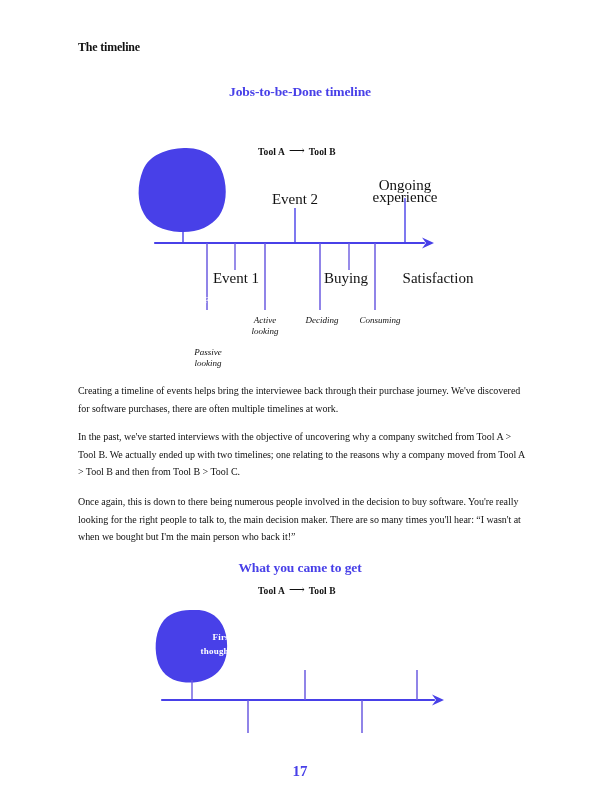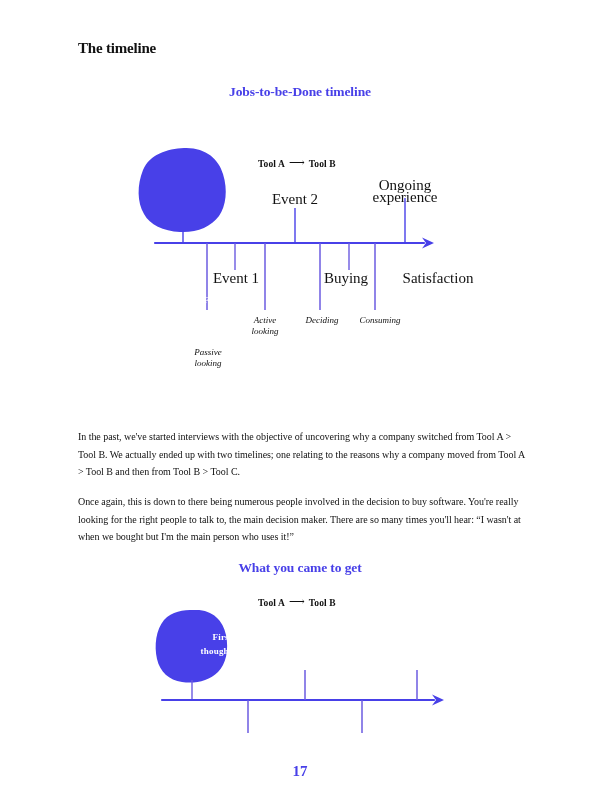--- a/index.html
+++ b/index.html
@@ -21,21 +21,21 @@
     inset: 0;
     width: 600px;
     height: 799px;
   }
 
   
   .section-title {
     position: absolute;
     left: 78px;
     top: 40px;
-    font-size: 15px;
+    font-size: 12px;
     font-weight: bold;
     letter-spacing: -0.2px;
     color: #111111;
   }
 
   .fig-title {
     position: absolute;
     width: 600px;
     left: 0;
     text-align: center;
@@ -47,21 +47,20 @@
   .fig-title.one { top: 84px; }
   .fig-title.two { top: 560px; }
 
   .tool-label {
     position: absolute;
     font-size: 9.5px;
     font-weight: bold;
     color: #111111;
     white-space: nowrap;
     letter-spacing: 0.1px;
-    margin-top: 12px;
   }
   .tool-label .arrow-glyph {
     display: inline-block;
     margin: 0 4px;
     font-weight: normal;
     font-size: 11px;
     transform: translateY(-1px);
   }
 
   
@@ -191,22 +190,23 @@
       <div>looking</div>
     </div>
     <div class="tl-label phase" style="left:242px; top:185px; width:46px;">
       <div>Active</div>
       <div>looking</div>
     </div>
     <div class="tl-label phase" style="left:294px; top:185px; width:56px;">Deciding</div>
     <div class="tl-label phase" style="left:348px; top:185px; width:64px;">Consuming</div>
   </div>
 
+  <p class="para p1">Creating a timeline of events helps bring the interviewee back through their purchase journey. We've discovered for software purchases, there are often multiple timelines at work.</p>
   <p class="para p2">In the past, we've started interviews with the objective of uncovering why a company switched from Tool A &gt; Tool B. We actually ended up with two timelines; one relating to the reasons why a company moved from Tool A &gt; Tool B and then from Tool B &gt; Tool C.</p>
-  <p class="para p3">Once again, this is down to there being numerous people involved in the decision to buy software. You're really looking for the right people to talk to, the main decision maker. There are so many times you'll hear: “I wasn't at when we bought but I'm the main person who uses it!”</p>
+  <p class="para p3">Once again, this is down to there being numerous people involved in the decision to buy software. You're really looking for the right people to talk to, the main decision maker. There are so many times you'll hear: “I wasn't at when we bought but I'm the main person who back it!”</p>
 
   <div class="fig-title two">What you came to get</div>
 
   <div class="tool-label" style="left:258px; top:584px;">
     <span>Tool A</span><span class="arrow-glyph">⟶</span><span>Tool B</span>
   </div>
 
   <div class="diagram two">
     <svg width="600" height="165" viewBox="0 0 600 165" aria-hidden="true">
 

